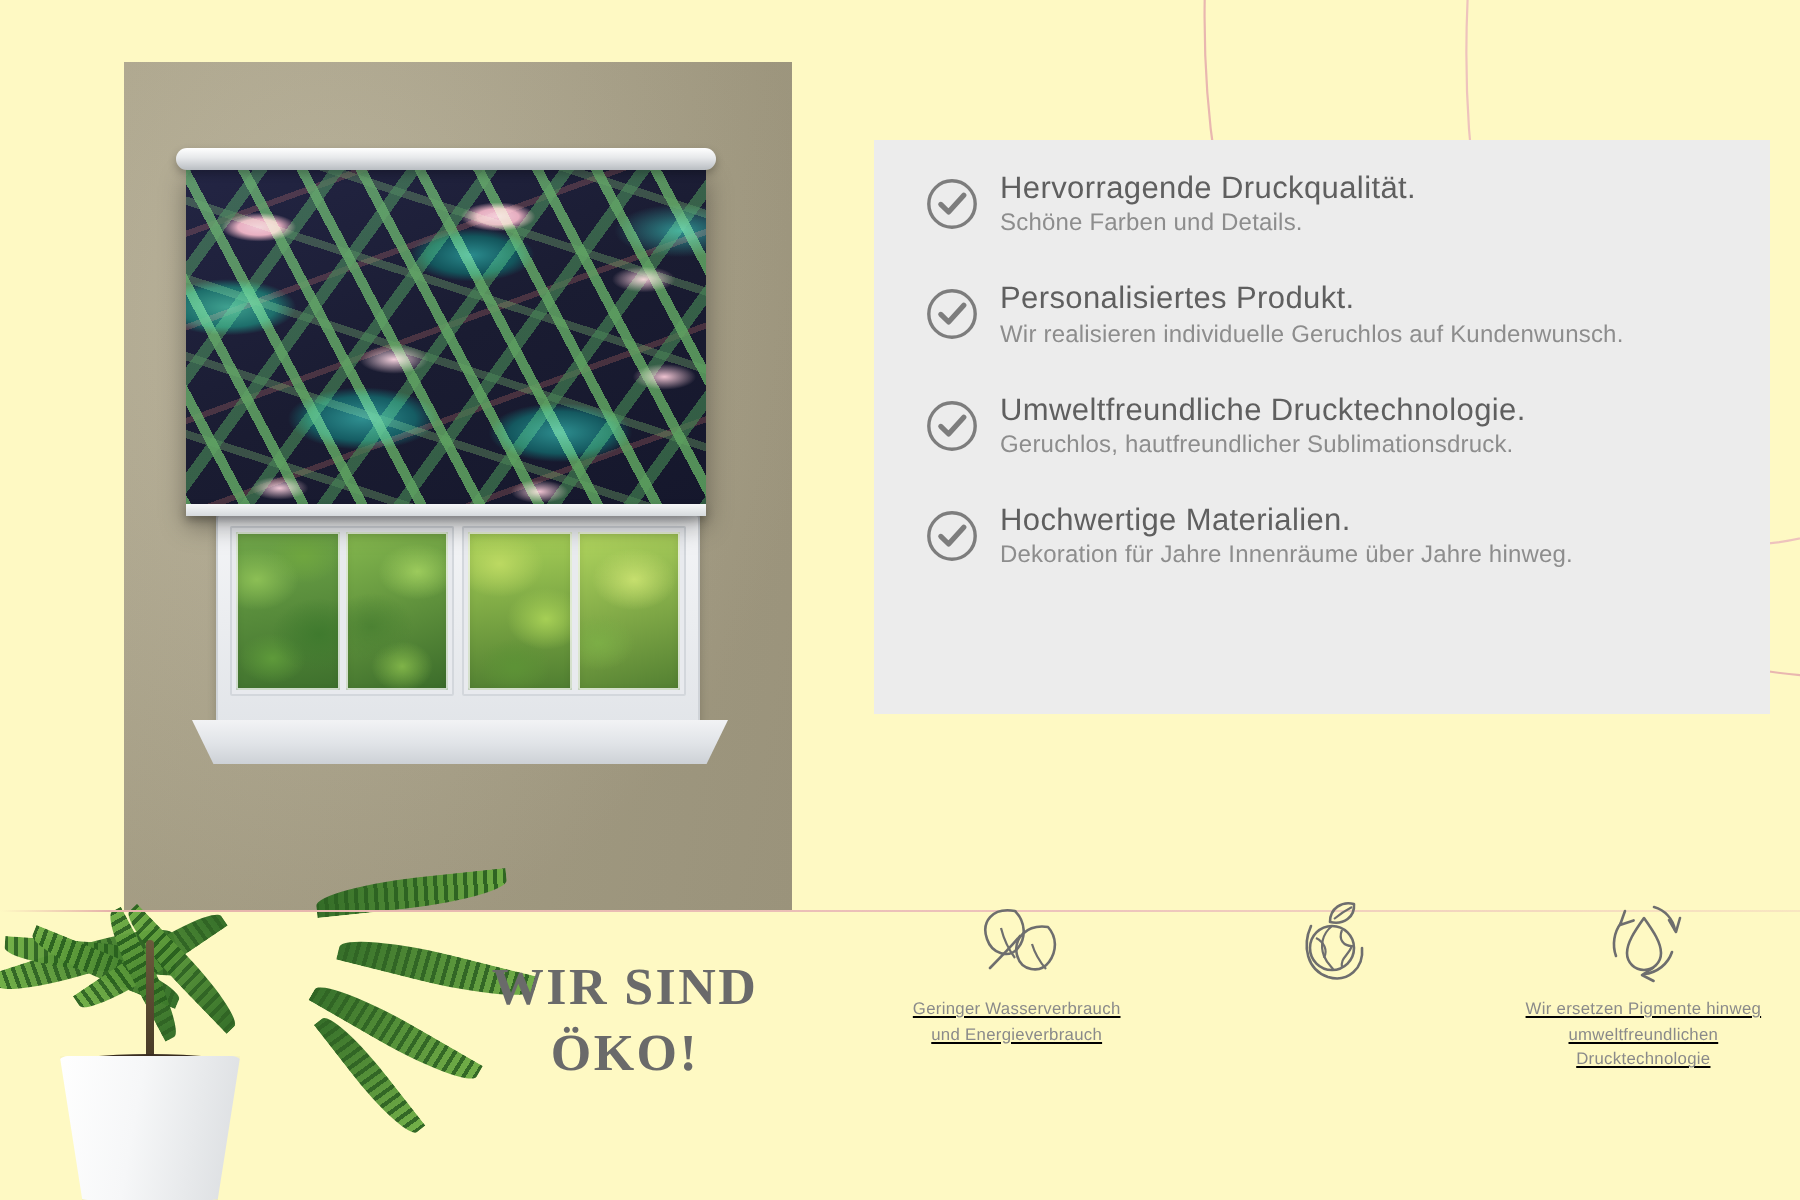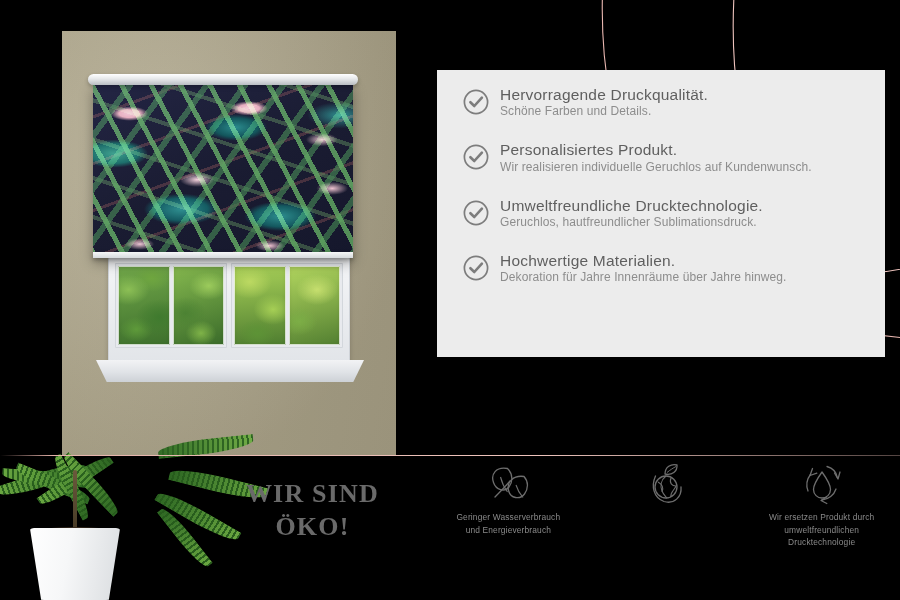--- a/index.html
+++ b/index.html
@@ -5,21 +5,21 @@
   * { box-sizing: border-box; margin: 0; padding: 0; }
   html, body {
     width: 900px; height: 600px;
     overflow: hidden;
     background: #ffffff;
     font-family: "Liberation Sans", sans-serif;
   }
   #stage {
     position: relative;
     width: 900px; height: 600px;
-    background: #000000;
+    background: #fef9c3;
     overflow: hidden;
   }
 
   
   .scene { position: absolute; left: 0; top: 0; width: 396px; height: 456px; }
   .wall {
     position: absolute; left: 62px; top: 31px;
     width: 334px; height: 425px;
     background: linear-gradient(100deg, #b3ab90 0%, #aca48a 55%, #a69e84 100%);
   }
@@ -186,21 +186,21 @@
   }
 
   
   .eco-heading {
     position: absolute; left: 205px; top: 478px; width: 215px;
     text-align: center;
     font-family: "Liberation Serif", serif;
     font-size: 26px; font-weight: 700; color: #6a6a6a;
     letter-spacing: 1.2px; line-height: 1.26;
   }
-  .eco-items { position: absolute; left: 430px; top: 455px; width: 470px; display: flex; }
+  .eco-items { position: absolute; left: 430px; top: 442px; width: 470px; display: flex; text-decoration: underline; }
   .eco-item { flex: 1; text-align: center; }
   .eco-icon { height: 56px; display: flex; align-items: center; justify-content: center; }
   .eco-caption {
     font-size: 8.4px; color: #8a8a8a; line-height: 1.5; letter-spacing: .15px;
     padding: 0 8px;
   }
 </style>
 </head>
 <body>
 
@@ -346,21 +346,21 @@
           <path d="M26 14 C21 21, 17.5 26.5, 17.5 31.5 C17.5 36.5, 21.5 40, 26 40 C30.5 40, 34.5 36.5, 34.5 31.5 C34.5 26.5, 31 21, 26 14 Z" fill="none" stroke="#6e6e6e" stroke-width="1.3" stroke-linejoin="round"></path>
           <path d="M14.5 16.5 C11 21, 10 27.5, 12 33" fill="none" stroke="#6e6e6e" stroke-width="1.3" stroke-linecap="round"></path>
           <path d="M16.5 10.5 L14 17.5 L20.8 15.2" fill="none" stroke="#6e6e6e" stroke-width="1.3" stroke-linecap="round" stroke-linejoin="round"></path>
           <path d="M31 8.5 C36.5 10, 40.5 14.5, 41.5 20" fill="none" stroke="#6e6e6e" stroke-width="1.3" stroke-linecap="round"></path>
           <path d="M38.5 15 L42 21 L44 14" fill="none" stroke="#6e6e6e" stroke-width="1.3" stroke-linecap="round" stroke-linejoin="round"></path>
           <path d="M40 31 C38 37, 32.5 41.5, 26 42" fill="none" stroke="#6e6e6e" stroke-width="1.3" stroke-linecap="round"></path>
           <path d="M30.5 39 L25 42.5 L30.8 45.5" fill="none" stroke="#6e6e6e" stroke-width="1.3" stroke-linecap="round" stroke-linejoin="round"></path>
         </svg>
       </div>
       <div class="eco-caption">
-        <div>Wir ersetzen Produkt durch</div>
+        <div>Wir ersetzen Pigmente hinweg</div>
         <div>umweltfreundlichen</div>
         <div>Drucktechnologie</div>
       </div>
     </div>
 
   </div>
 
 </div>
 
 </body></html>

